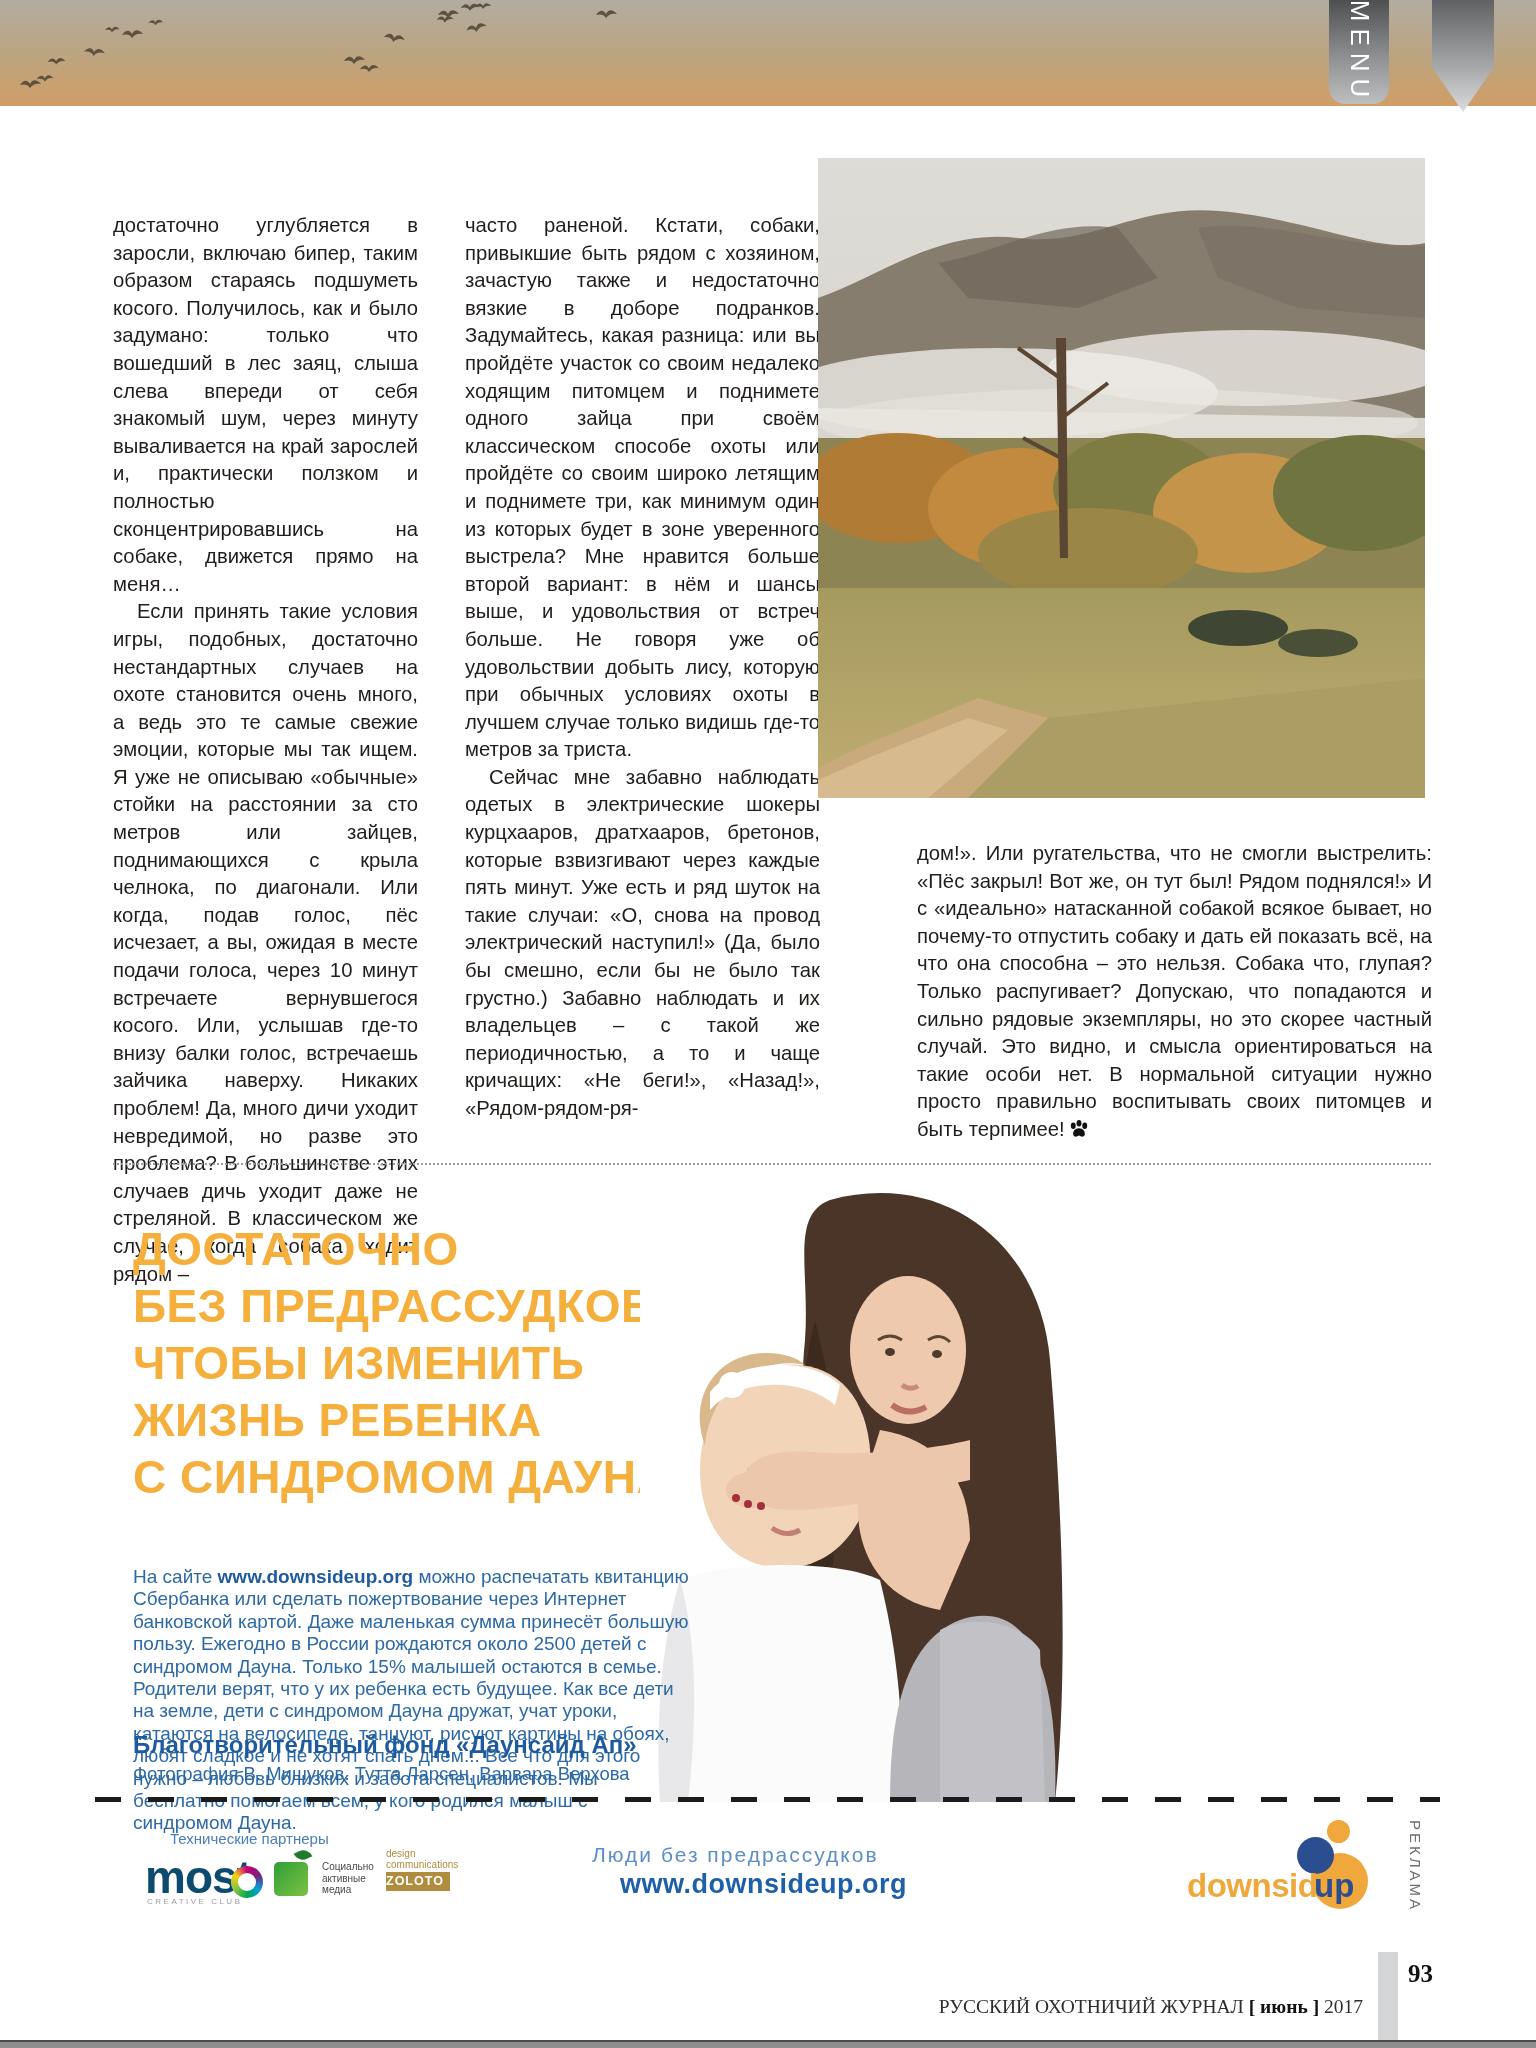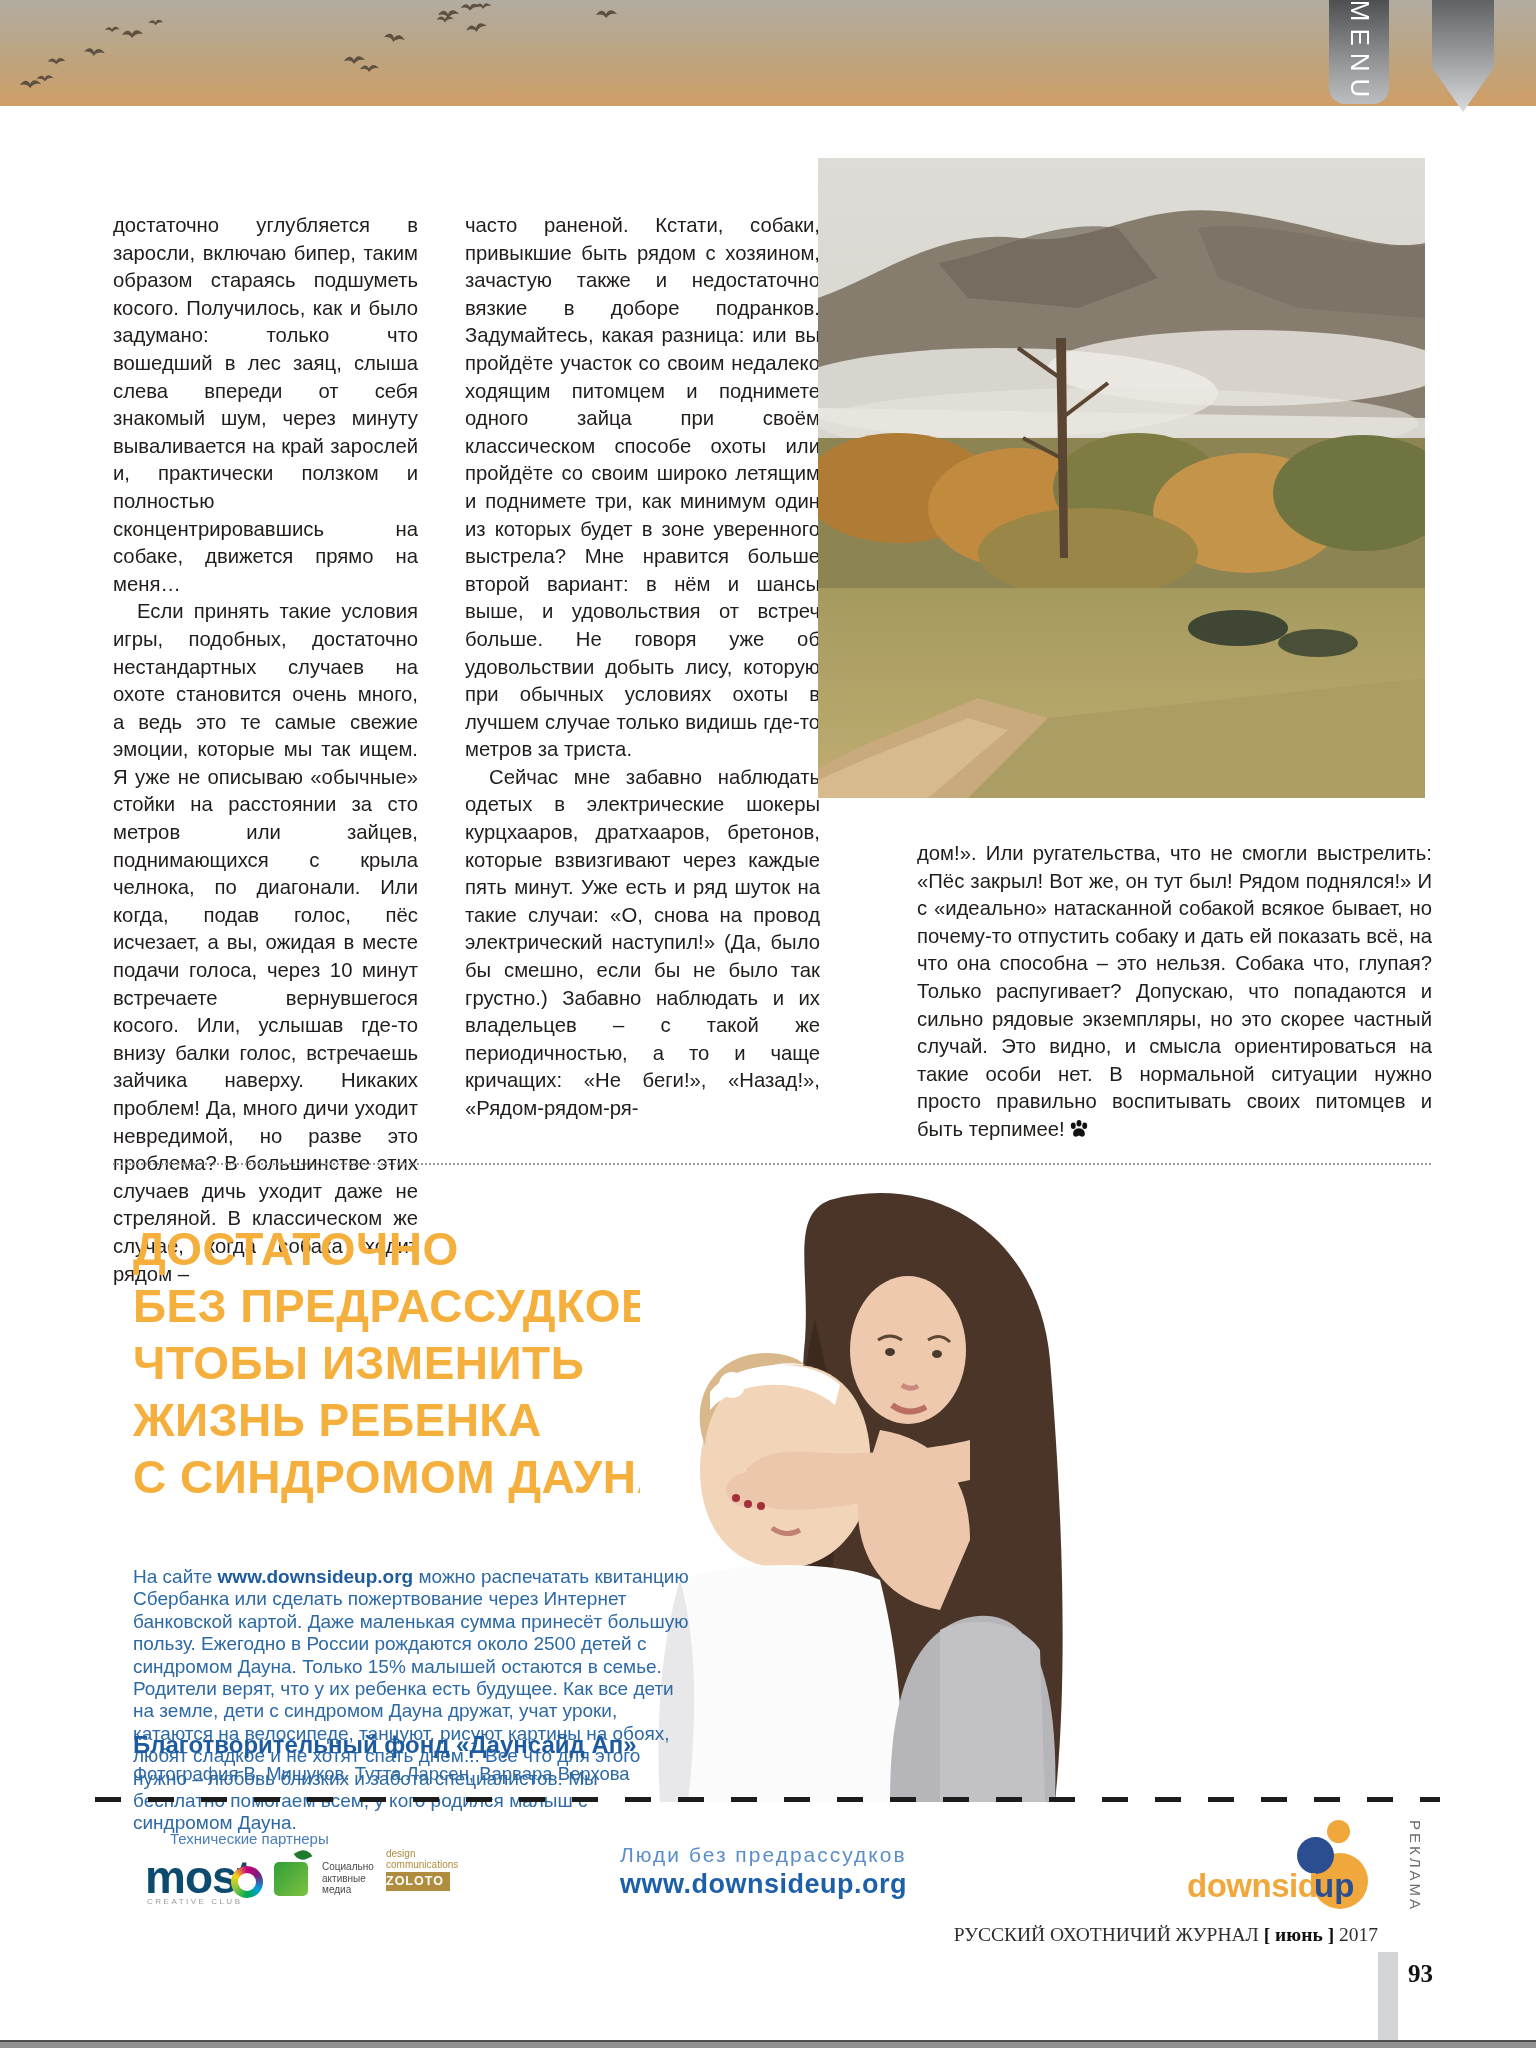--- a/index.html
+++ b/index.html
@@ -56,34 +56,34 @@
   .ring::after{content:"";position:absolute;left:7px;top:7px;width:18px;height:18px;border-radius:50%;background:#fff;}
   .greenlogo{position:absolute;left:274px;top:1862px;width:34px;height:34px;border-radius:5px;
         background:linear-gradient(135deg,#2f9e36,#7dc242);}
   .greenleaf{position:absolute;left:295px;top:1850px;width:16px;height:10px;border-radius:0 10px 0 10px;
         background:#1f7a2d;transform:rotate(-25deg);}
   .samtext{position:absolute;left:322px;top:1861px;color:#4a4a4a;font-size:10px;line-height:11.5px;}
   .zoloto-top{position:absolute;left:386px;top:1849px;color:#b08c3e;font-size:10px;line-height:10.5px;}
   .zoloto-box{position:absolute;left:386px;top:1872px;width:64px;height:19px;background:#b08c3e;
         color:#fff;font-weight:bold;font-size:12.5px;line-height:19px;letter-spacing:1px;}
 
-  .slogan1{position:absolute;left:592px;top:1843px;color:#5b8ec8;font-size:21px;letter-spacing:2px;margin-left:28px;}
+  .slogan1{position:absolute;left:592px;top:1843px;color:#5b8ec8;font-size:21px;letter-spacing:2px;}
   .slogan-url{position:absolute;left:620px;top:1869px;color:#1d5fa8;font-size:27px;font-weight:bold;letter-spacing:.5px;}
 
   .du-logo{position:absolute;left:1180px;top:1815px;width:200px;height:110px;}
   .du-circle{position:absolute;border-radius:50%;}
   .du-downside{position:absolute;left:7px;top:52px;color:#F0A73B;font-size:33px;font-weight:bold;letter-spacing:-.5px;}
   .du-up{position:absolute;left:134px;top:52px;color:#2a4e8f;font-size:33px;font-weight:bold;}
   .reklama{position:absolute;left:1392px;top:1826px;width:46px;height:80px;}
   .reklama span{position:absolute;left:50%;top:50%;transform:translate(-50%,-50%) rotate(90deg);
         color:#6d6e71;font-size:15px;letter-spacing:3px;white-space:nowrap;}
 
   
-  .footer{position:absolute;left:0;top:1924px;width:1363px;text-align:right;
-          font-family:"Liberation Serif",serif;color:#2e2e2e;font-size:19.5px;margin-left:15px;}
+  .footer{position:absolute;left:0;top:1996px;width:1363px;text-align:right;
+          font-family:"Liberation Serif",serif;color:#2e2e2e;font-size:19.5px;}
   .footer b{color:#111;}
   .page-tab{position:absolute;left:1378px;top:1952px;width:20px;height:90px;background:#d4d5d7;}
   .page-num{position:absolute;left:1408px;top:1960px;width:46px;color:#111;
             font-weight:bold;font-size:25px;font-family:"Liberation Serif",serif;}
   .bottom-strip{position:absolute;left:0;top:2040px;width:1536px;height:8px;
             background:#8f8f8f;border-top:2px solid #4c4c4c;}
 </style>
 </head>
 <body>
 

